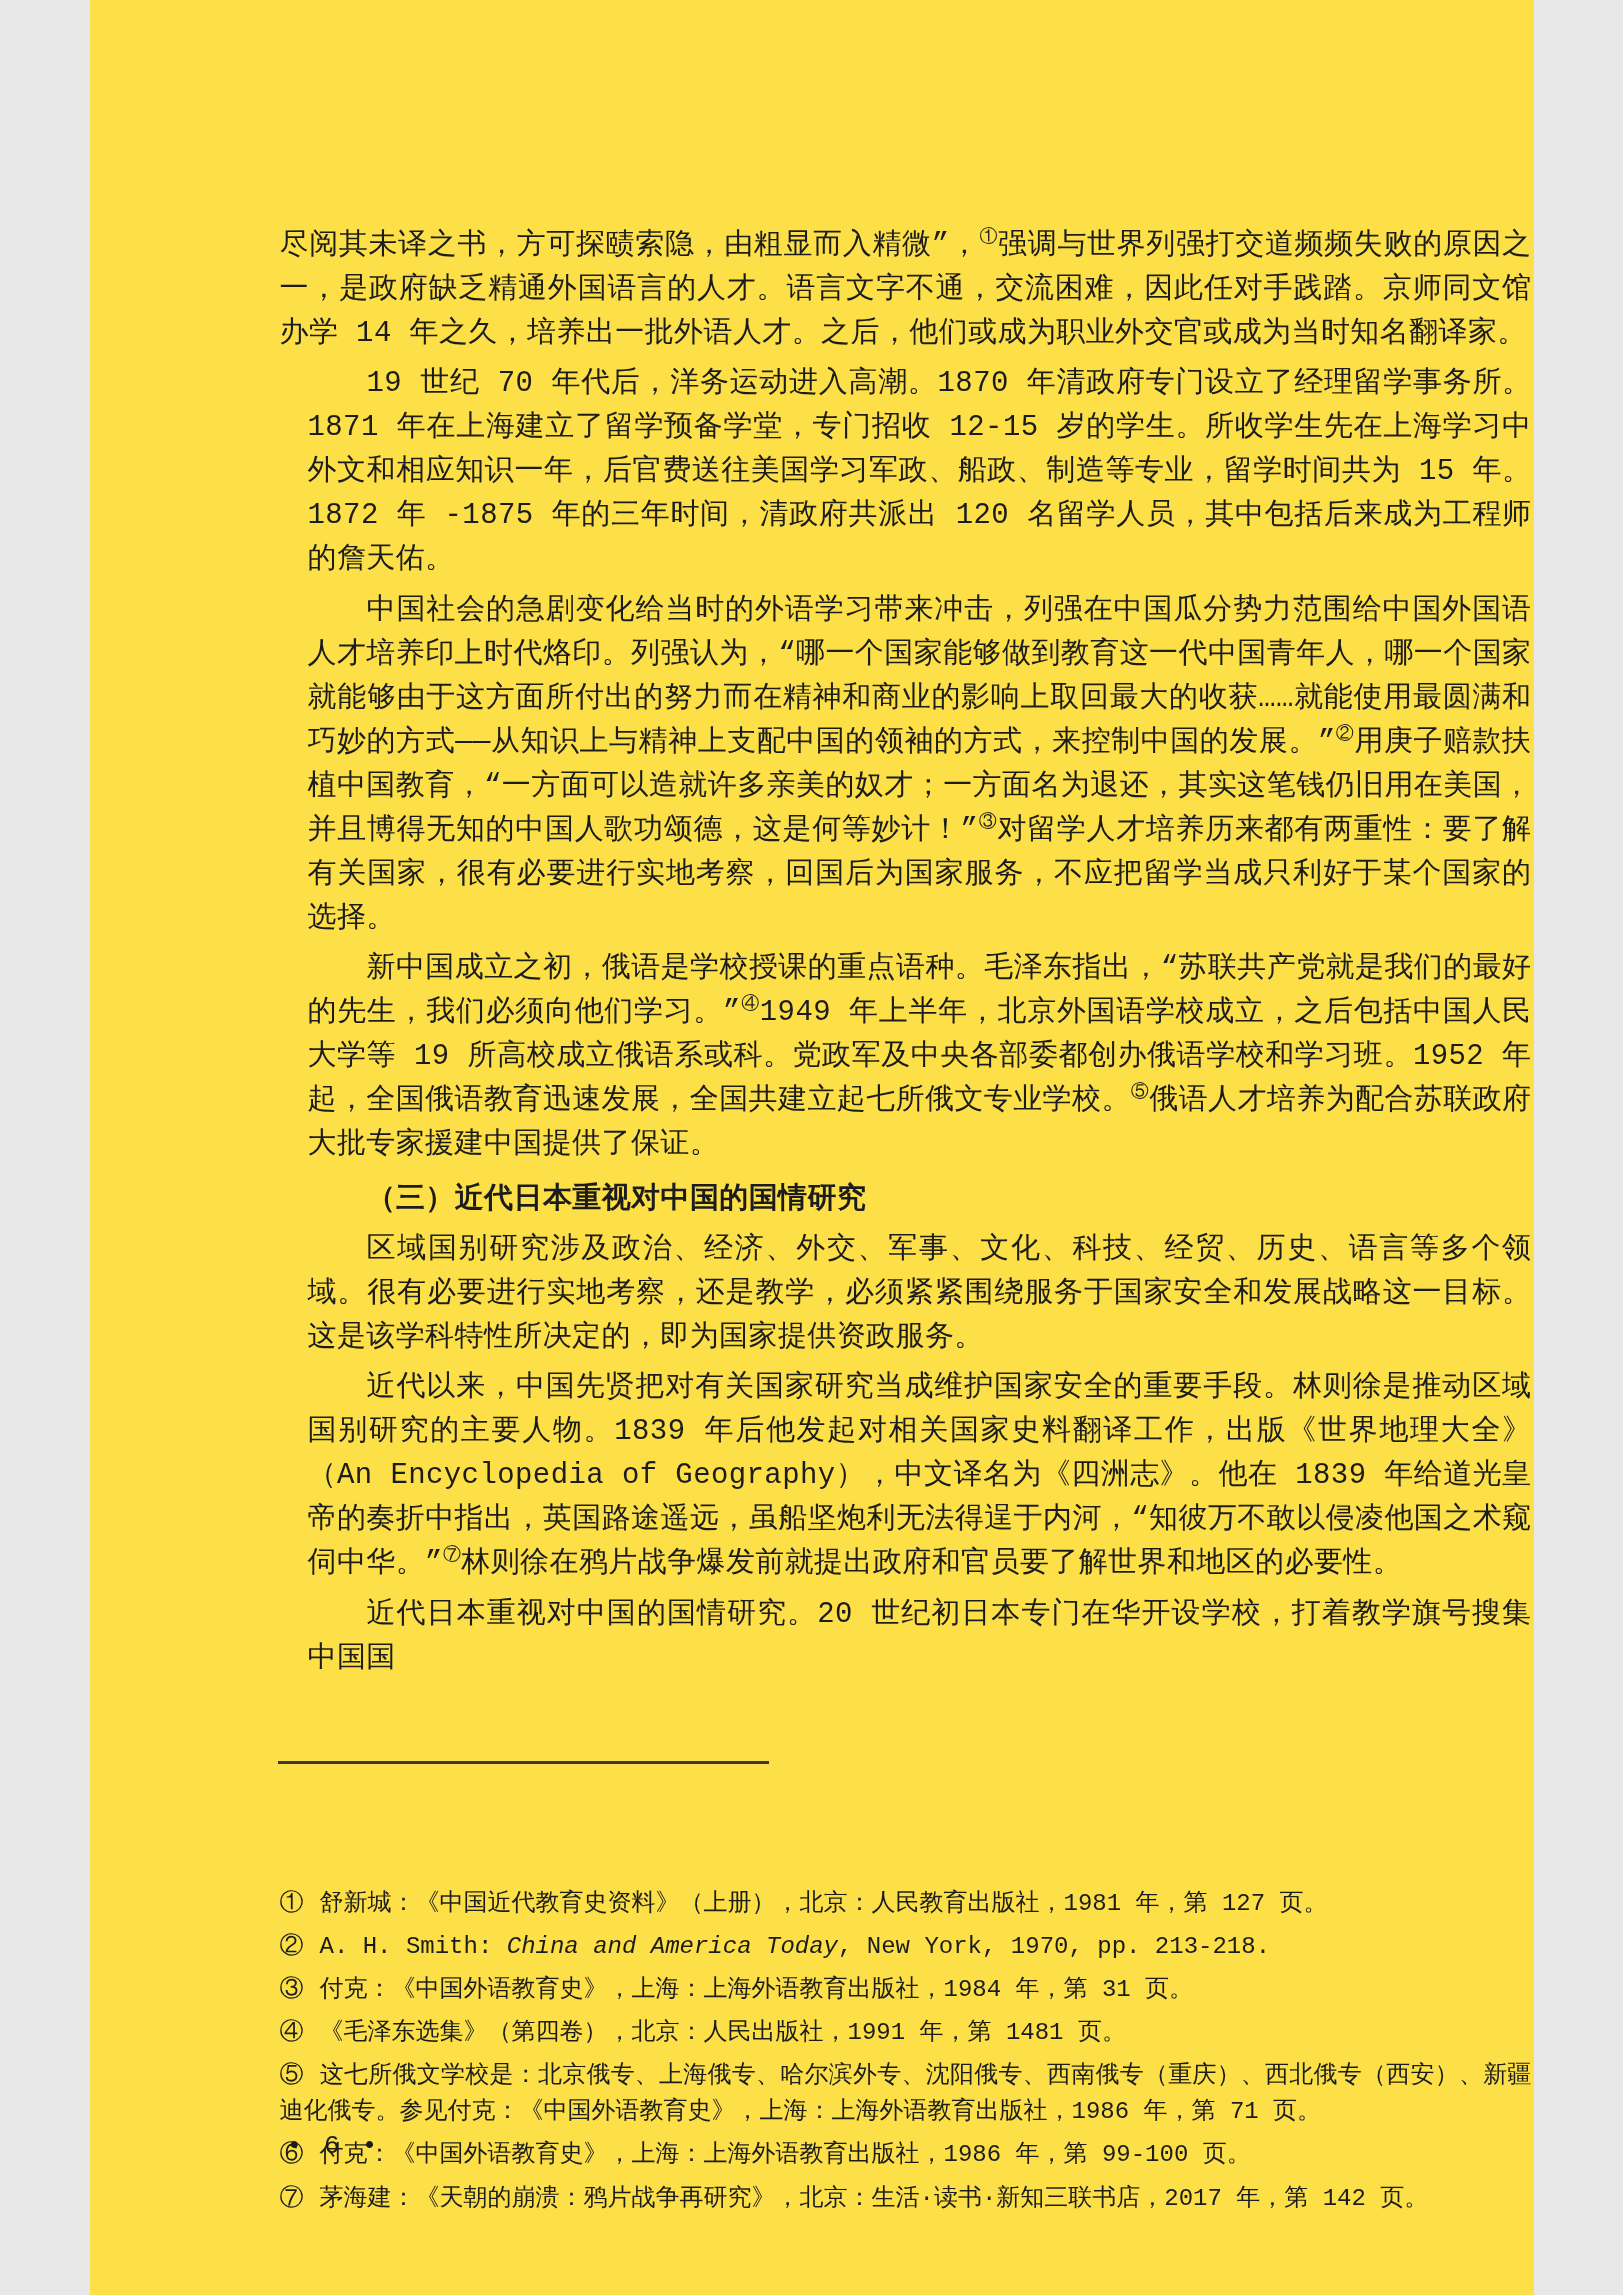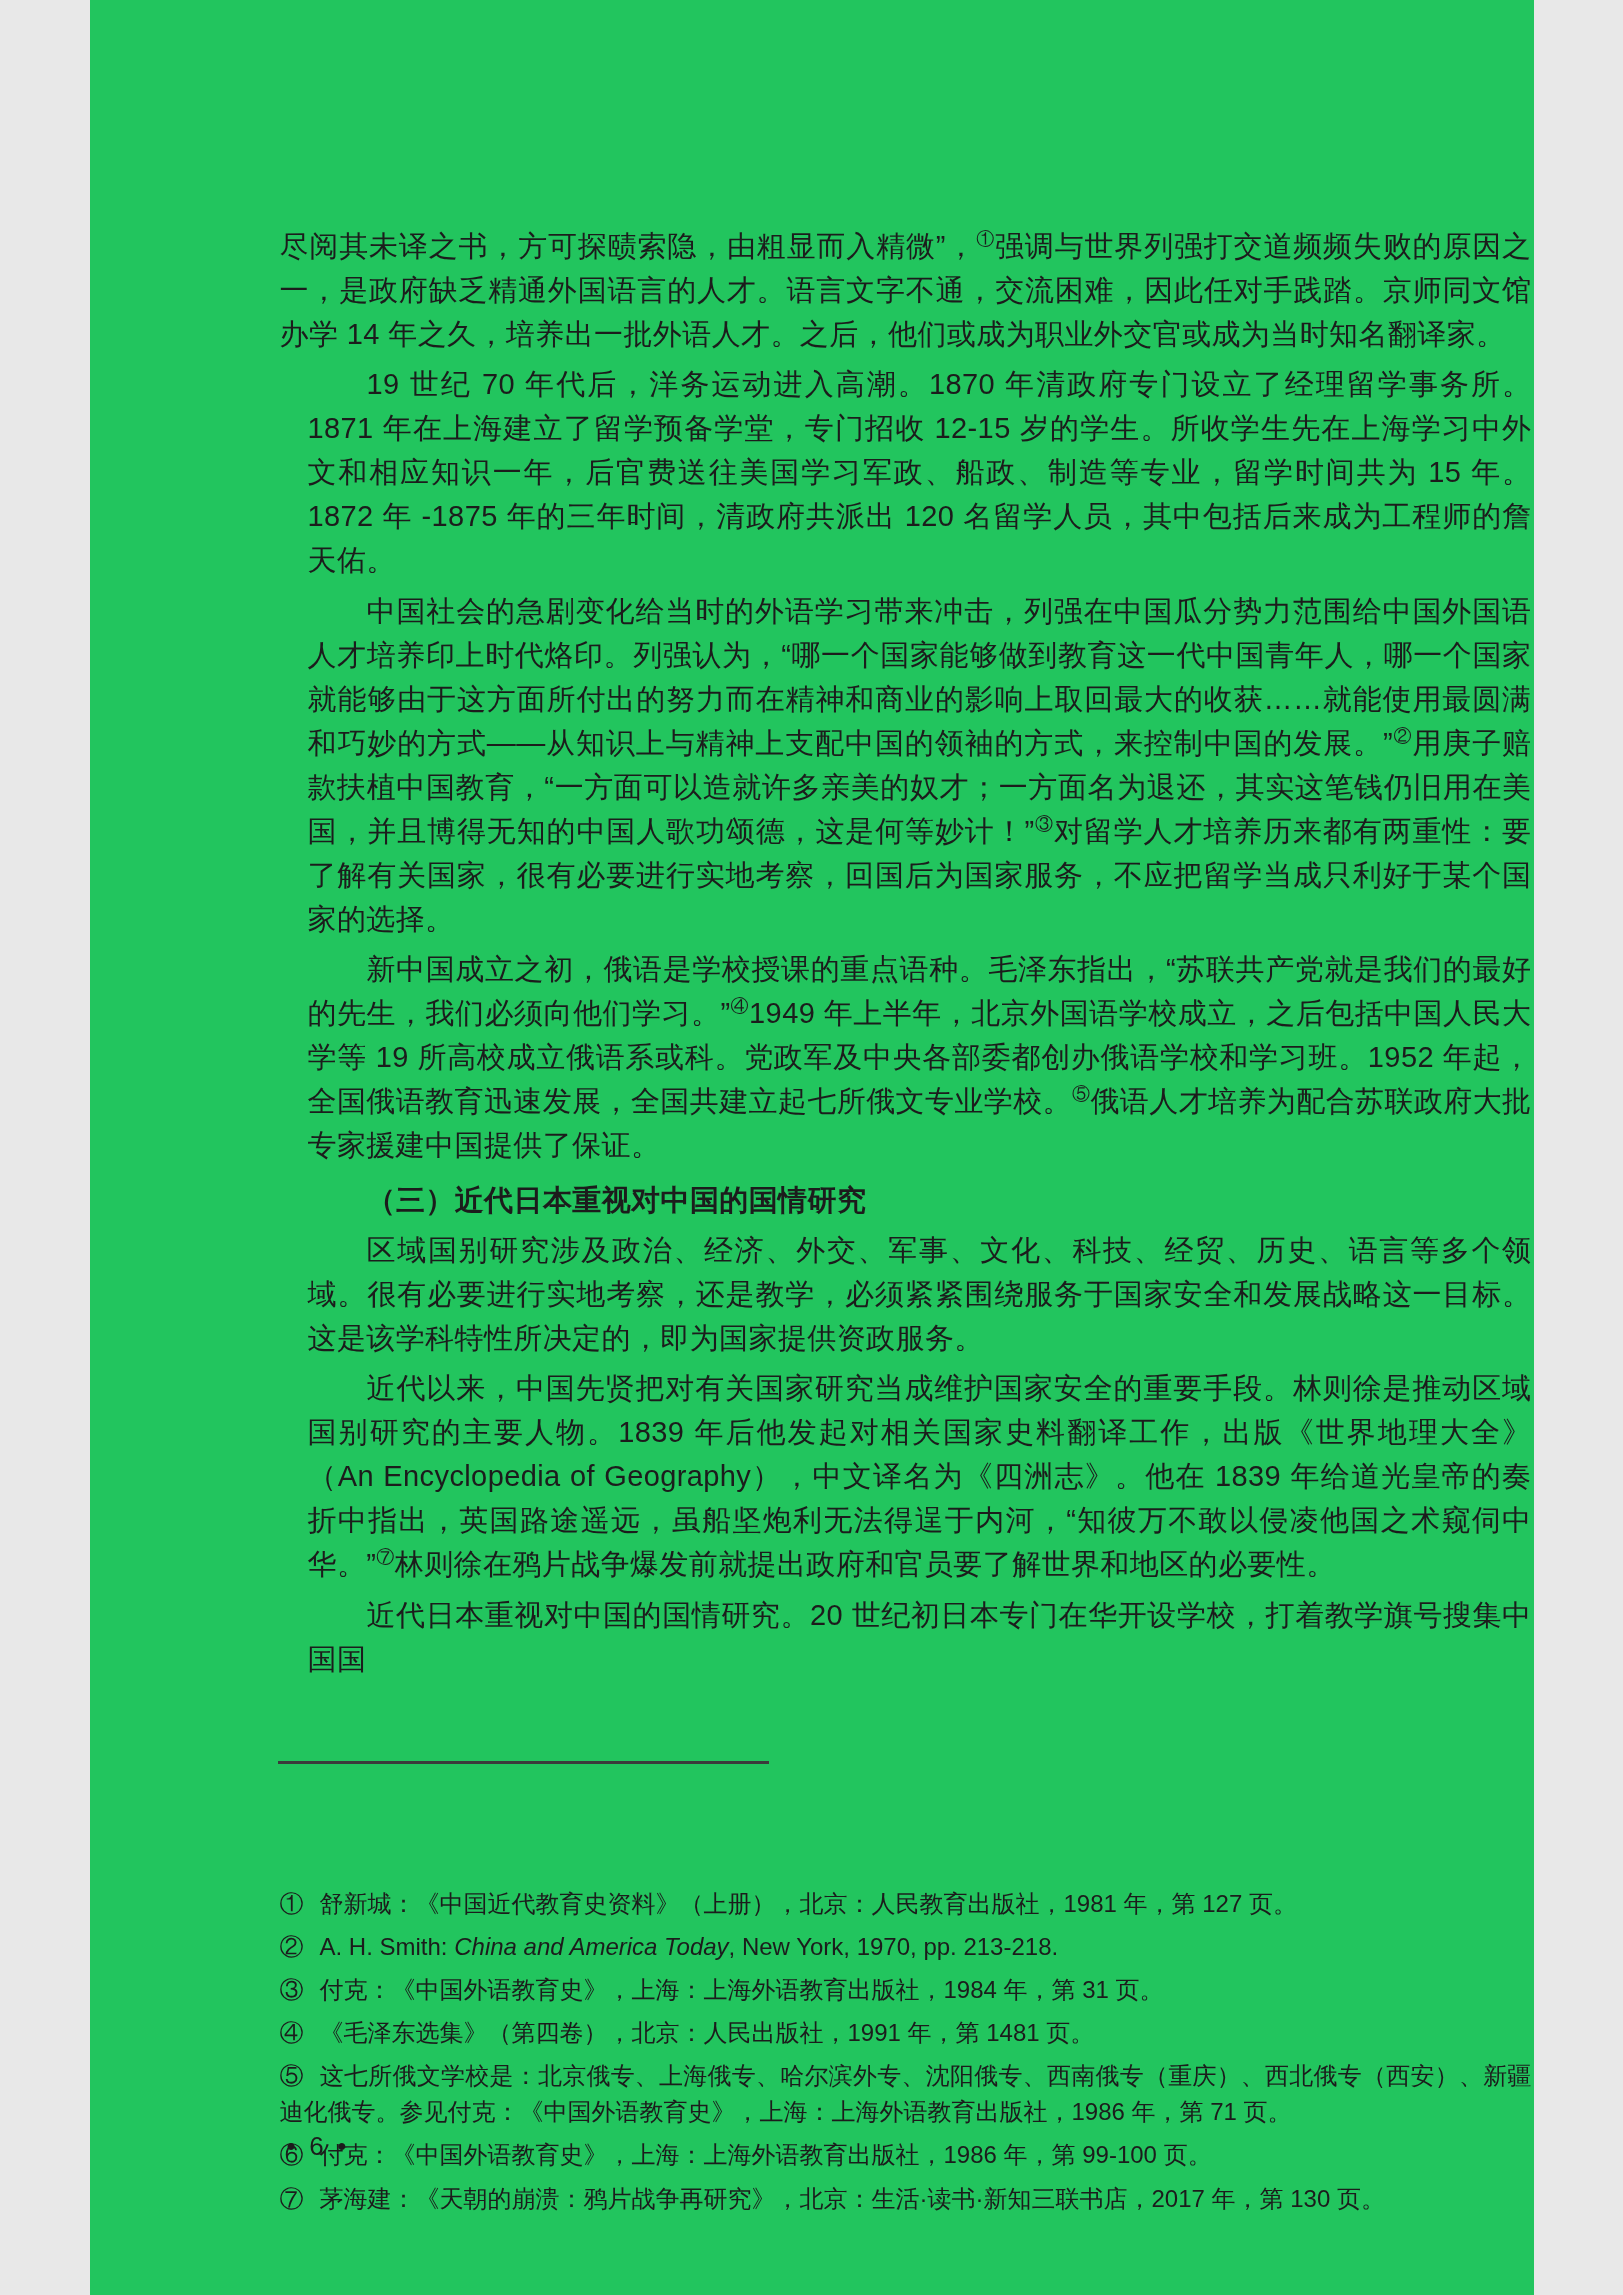--- a/index.html
+++ b/index.html
@@ -1,22 +1,22 @@
 <!DOCTYPE html>
 <html lang="zh" style="font-size:12.7px"><head>
 <meta charset="utf-8">
 <style>
   html, body { margin: 0; padding: 0; background: #e8e8e8; }
   .page {
     position: relative;
     width: 1444px;
     height: 2295px;
-    background: #22c55e;
+    background: #fde047;
     margin: 0 auto;
-    font-family: Liberation Sans, sans-serif;
+    font-family: Liberation Mono, monospace;
     color: #1c1c1c;
     overflow: hidden;
   }
   .body-text {
     position: absolute;
     top: 224px;
     left: 190px;
     width: 1252px;
     font-size: 29px;
     line-height: 44px;
@@ -95,20 +95,20 @@
     <div class="footnote">
       <span class="fn-marker">④</span><span>《毛泽东选集》（第四卷），北京：人民出版社，1991 年，第 1481 页。</span>
     </div>
     <div class="footnote">
       <span class="fn-marker">⑤</span><span>这七所俄文学校是：北京俄专、上海俄专、哈尔滨外专、沈阳俄专、西南俄专（重庆）、西北俄专（西安）、新疆迪化俄专。参见付克：《中国外语教育史》，上海：上海外语教育出版社，1986 年，第 71 页。</span>
     </div>
     <div class="footnote">
       <span class="fn-marker">⑥</span><span>付克：《中国外语教育史》，上海：上海外语教育出版社，1986 年，第 99-100 页。</span>
     </div>
     <div class="footnote">
-      <span class="fn-marker">⑦</span><span>茅海建：《天朝的崩溃：鸦片战争再研究》，北京：生活·读书·新知三联书店，2017 年，第 130 页。</span>
+      <span class="fn-marker">⑦</span><span>茅海建：《天朝的崩溃：鸦片战争再研究》，北京：生活·读书·新知三联书店，2017 年，第 142 页。</span>
     </div>
   </div>
 
   <div class="page-number">• 6 •</div>
 
 </div>
 
 
 </body></html>

